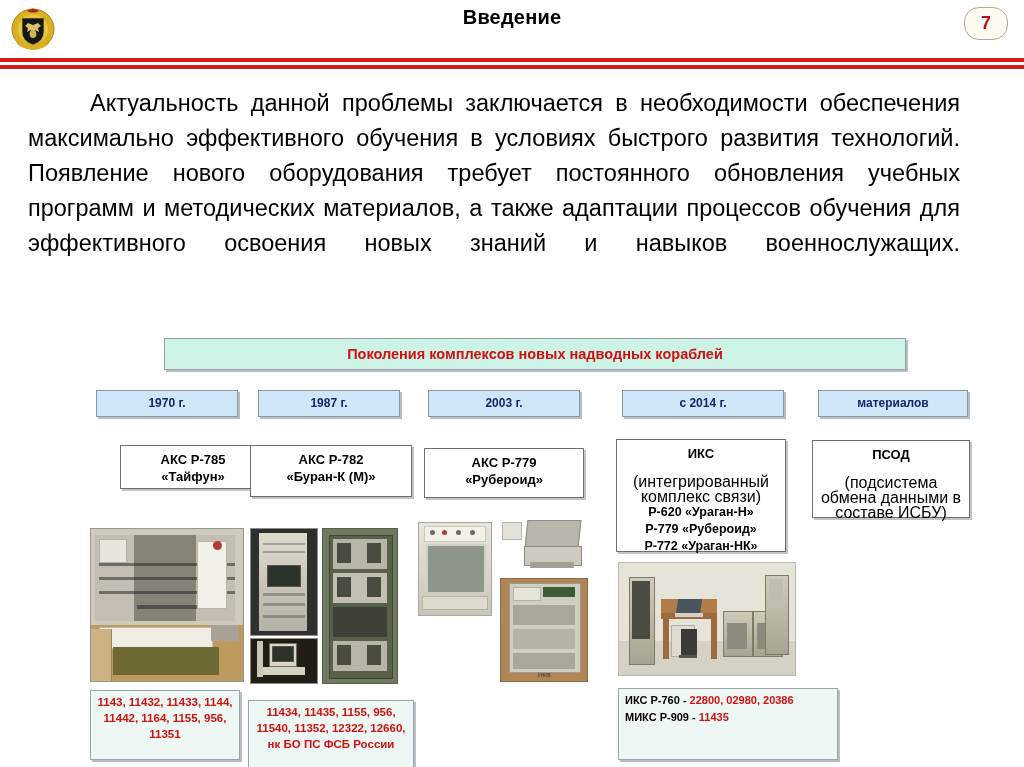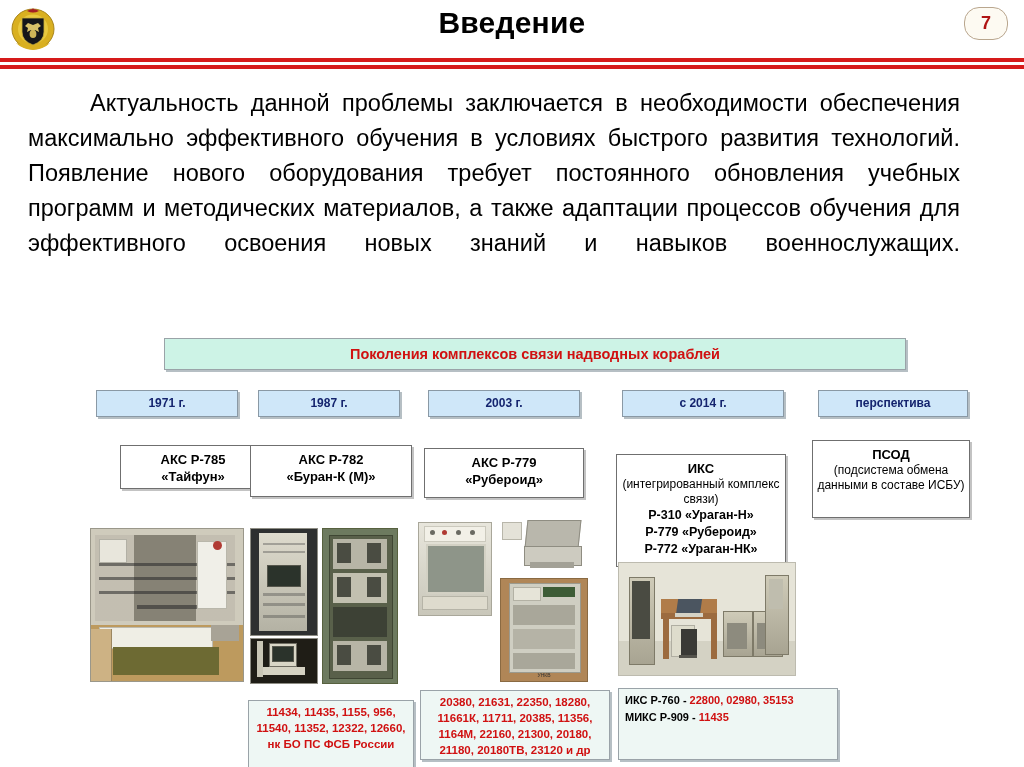--- a/index.html
+++ b/index.html
@@ -26,21 +26,21 @@
   .emblem {
     position: absolute;
     left: 8px; top: 4px;
     width: 50px; height: 48px;
   }
   .page-title {
     position: absolute;
     left: 0; top: 6px;
     width: 1024px;
     text-align: center;
-    font-size: 30px;
+    font-size: 20px;
     font-weight: bold;
     letter-spacing: 0.2px;
     color: #000000;
   }
   .page-badge {
     position: absolute;
     right: 16px; top: 7px;
     width: 42px; height: 31px;
     border: 1.5px solid #b9a68e;
     border-radius: 15px;
@@ -125,22 +125,23 @@
     font-size: 13px;
     font-weight: bold;
     text-align: center;
     color: #000;
     box-sizing: border-box;
     padding: 5px 2px;
     line-height: 17px;
   }
   .namebox .sub {
     font-weight: normal;
-    font-size: 12px;
+    font-size: 16px;
     line-height: 15px;
+    margin-top: 12px;
   }
   .namebox .lst {
     font-weight: bold;
     font-size: 12.5px;
     line-height: 17px;
     text-align: center;
   }
 
   .numbox {
     position: absolute;
@@ -232,47 +233,47 @@
 
   <div class="page-badge">7</div>
 </div>
 <div class="rule-top"></div>
 <div class="rule-bot"></div>
 
 <div class="para">Актуальность данной проблемы заключается в необходимости обеспечения максимально эффективного обучения в условиях быстрого развития технологий. Появление нового оборудования требует постоянного обновления учебных программ и методических материалов, а также адаптации процессов обучения для эффективного освоения новых знаний и навыков военнослужащих.</div>
 
 <div class="diagram">
 
-  <div class="banner">Поколения комплексов связи надводных кораблей</div>
-
-  <div class="yearbox" style="left:96px; width:140px;">1971 г.</div>
+  <div class="banner">Поколения комплексов новых надводных кораблей</div>
+
+  <div class="yearbox" style="left:96px; width:140px;">1970 г.</div>
   <div class="yearbox" style="left:258px; width:140px;">1987 г.</div>
   <div class="yearbox" style="left:428px; width:150px;">2003 г.</div>
   <div class="yearbox" style="left:622px; width:160px;">с 2014 г.</div>
-  <div class="yearbox" style="left:818px; width:148px;">перспектива</div>
+  <div class="yearbox" style="left:818px; width:148px;">материалов</div>
 
   <div class="namebox" style="left:92px; top:115px; width:146px; height:44px;margin-left:28px;">
     <div>АКС Р-785</div>
     <div>«Тайфун»</div>
   </div>
 
   <div class="namebox" style="left:250px; top:115px; width:162px; height:52px;">
     <div>АКС Р-782</div>
     <div>«Буран-К (М)»</div>
   </div>
 
   <div class="namebox" style="left:424px; top:118px; width:160px; height:50px;text-align:center;">
     <div>АКС Р-779</div>
     <div>«Рубероид»</div>
   </div>
 
-  <div class="namebox" style="left:616px; top:124px; width:170px; height:113px;">
+  <div class="namebox" style="left:616px; top:109px; width:170px; height:113px;">
     <div>ИКС</div>
     <div class="sub">(интегрированный комплекс связи)</div>
-    <div class="lst">Р-310 «Ураган-Н»</div>
+    <div class="lst">Р-620 «Ураган-Н»</div>
     <div class="lst">Р-779 «Рубероид»</div>
     <div class="lst">Р-772 «Ураган-НК»</div>
   </div>
 
   <div class="namebox" style="left:812px; top:110px; width:158px; height:78px;">
     <div>ПСОД</div>
     <div class="sub">(подсистема обмена данными в составе ИСБУ)</div>
   </div>
 
   <div class="photo" style="left:90px; top:198px; width:152px; height:152px; background:#b9b6a4; border:1px solid #9a978a;">
@@ -366,27 +367,27 @@
     <div style="position:absolute; left:62px; top:66px; width:16px; height:26px; background:#3a3a36;"></div>
     <div style="position:absolute; left:60px; top:92px; width:18px; height:3px; background:#55544d;"></div>
     <div class="cabinet" style="left:104px; top:48px; width:28px; height:44px;"></div>
     <div class="cabinet" style="left:134px; top:48px; width:28px; height:44px;"></div>
     <div style="position:absolute; left:108px; top:60px; width:20px; height:26px; background:#8d8b7e;"></div>
     <div style="position:absolute; left:138px; top:60px; width:20px; height:26px; background:#8d8b7e;"></div>
     <div class="cabinet" style="left:146px; top:12px; width:22px; height:78px;"></div>
     <div style="position:absolute; left:150px; top:16px; width:14px; height:30px; background:#bfbdae;"></div>
   </div>
 
+  <div class="numbox" style="left:90px; top:360px; width:150px; height:70px;">1143, 11432, 11433, 1144, 11442, 1164, 1155, 956, 11351</div>
 
   <div class="numbox" style="left:248px; top:370px; width:166px; height:70px;">11434, 11435, 1155, 956, 11540, 11352, 12322, 12660, нк БО ПС ФСБ России</div>
 
-  <div class="numbox" style="left:420px; top:360px; width:190px; height:70px;">20380, 21631, 22350, 18280, 11661К, 11711, 20385, 11356, 1164М, 22160, 21300, 20180, 21180, 20180ТВ, 23120 и др</div>
 
   <div class="numbox left-align" style="left:618px; top:358px; width:220px; height:72px; font-size:11px; line-height:17px;">
     <div>
-      <span>ИКС Р-760 - </span><span class="red">22800, 02980, 35153</span>
+      <span>ИКС Р-760 - </span><span class="red">22800, 02980, 20386</span>
     </div>
     <div>
       <span>МИКС Р-909 - </span><span class="red">11435</span>
     </div>
   </div>
 
 </div>
 
 </body></html>

